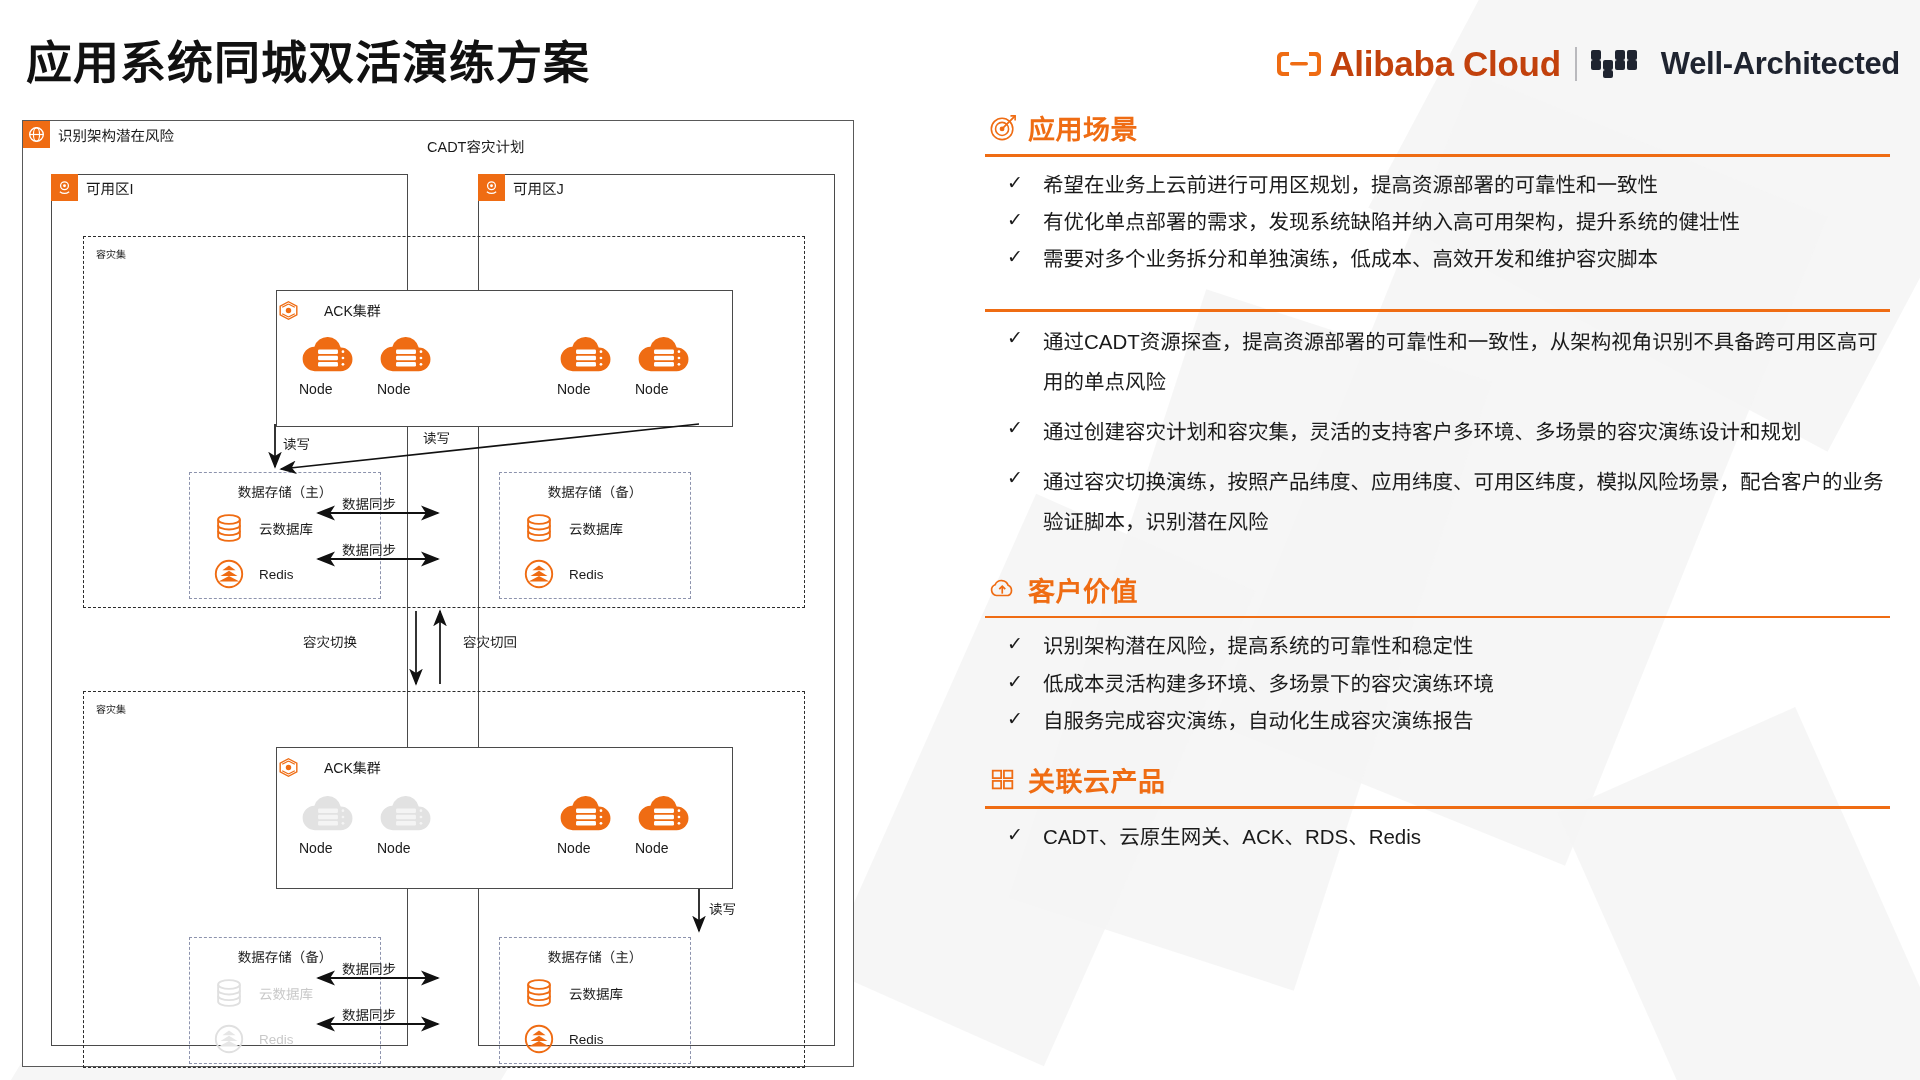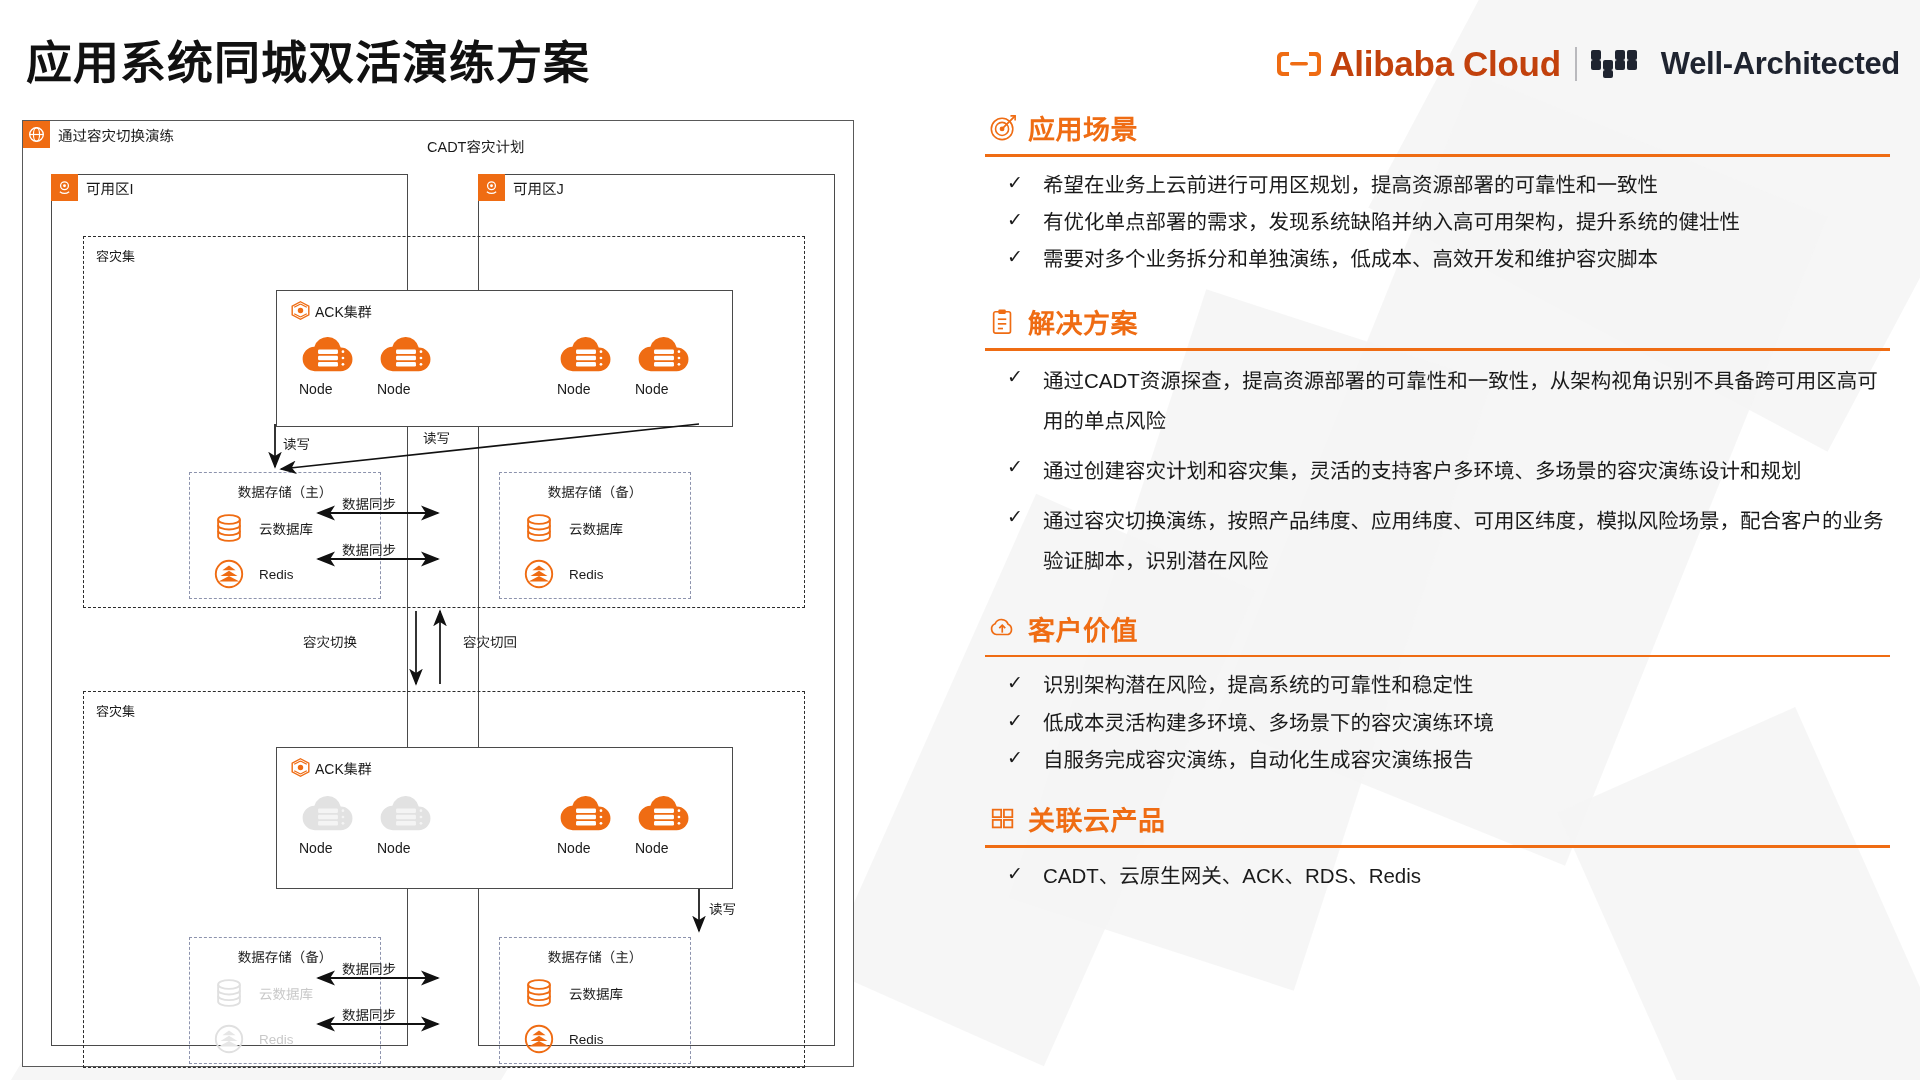--- a/index.html
+++ b/index.html
@@ -55,26 +55,26 @@
     position:absolute;left:404px;top:14px;font-size:14.5px;color:#1a1a1a;white-space:nowrap;
   }
 
   .az{position:absolute;border:1.3px solid #4a4a4a;background:transparent;}
   .az-i{left:28px;top:53px;width:355px;height:870px;}
   .az-j{left:455px;top:53px;width:355px;height:870px;}
 
   .drill{position:absolute;border:1.6px dashed #2b2b2b;}
   .drill-top{left:60px;top:115px;width:720px;height:370px;}
   .drill-bottom{left:60px;top:570px;width:720px;height:375px;}
-  .drill-label{position:absolute;font-size:13px;color:#1a1a1a;left:12px;top:9px;}
+  .drill-label{position:absolute;font-size:10px;color:#1a1a1a;left:12px;top:9px;}
 
   .ack{position:absolute;border:1.3px solid #4a4a4a;background:#fff;}
   .ack-top{left:192px;top:53px;width:455px;height:135px;}
   .ack-bottom{left:192px;top:55px;width:455px;height:140px;}
-  .ack-head{position:absolute;left:13px;top:9px;display:flex;align-items:center;gap:4px;}
+  .ack-head{position:absolute;left:1px;top:9px;display:flex;gap:25px;}
   .ack-head span{font-size:14px;color:#1a1a1a;}
 
   .nodes{position:absolute;display:flex;gap:0;}
   .node{width:78px;text-align:left;}
   .node-label{font-size:14px;color:#1a1a1a;margin-top:2px;}
 
   .store{position:absolute;border:1.4px dashed #8d93ad;}
   .store-title{position:absolute;left:0;right:0;top:8px;text-align:center;font-size:13.5px;color:#1a1a1a;}
   .store-row{position:absolute;display:flex;align-items:center;gap:13px;}
   .store-row span{font-size:13.5px;color:#1a1a1a;white-space:nowrap;}
@@ -146,21 +146,21 @@
   <div class="diagram">
 
     <div class="tag" style="left:0px;top:0px;">
       <div class="tag-badge">
         <svg width="17" height="17" viewBox="0 0 20 20">
             <circle cx="10" cy="10" r="8" fill="none" stroke="#fff" stroke-width="1.6"></circle>
             <ellipse cx="10" cy="10" rx="3.6" ry="8" fill="none" stroke="#fff" stroke-width="1.4"></ellipse>
             <line x1="2" y1="10" x2="18" y2="10" stroke="#fff" stroke-width="1.4"></line>
           </svg>
       </div>
-      <div class="tag-label">通过容灾切换演练</div>
+      <div class="tag-label">识别架构潜在风险</div>
     </div>
 
     <div class="plan-label">CADT容灾计划</div>
 
     <div class="az az-i">
       <div class="tag" style="left:-1px;top:-1px;">
         <div class="tag-badge">
           <svg width="17" height="17" viewBox="0 0 20 20">
               <circle cx="10" cy="8" r="4.6" fill="none" stroke="#fff" stroke-width="1.5"></circle>
               <circle cx="10" cy="8" r="1.7" fill="#fff"></circle>
@@ -475,30 +475,20 @@
         <li>
             <span class="tick">✓</span>
             <span>需要对多个业务拆分和单独演练，低成本、高效开发和维护容灾脚本</span>
           </li>
       </ul>
     </div>
 
     <div class="sec-gap-1"></div>
 
     <div class="sec">
-      <div class="sec-head">
-        <svg width="28" height="28" viewBox="0 0 30 30">
-          <rect x="5" y="4" width="18" height="23" rx="2" fill="none" stroke="#ef6c13" stroke-width="1.8"></rect>
-          <rect x="10" y="1.5" width="8" height="5" rx="1.4" fill="#ef6c13"></rect>
-          <line x1="9.5" y1="12" x2="18.5" y2="12" stroke="#ef6c13" stroke-width="1.8"></line>
-          <line x1="9.5" y1="17" x2="18.5" y2="17" stroke="#ef6c13" stroke-width="1.8"></line>
-          <line x1="9.5" y1="22" x2="15" y2="22" stroke="#ef6c13" stroke-width="1.8"></line>
-        </svg>
-        <div class="sec-title">解决方案</div>
-      </div>
       <div class="sec-rule"></div>
       <ul class="bullets loose">
         <li>
             <span class="tick">✓</span>
             <span>通过CADT资源探查，提高资源部署的可靠性和一致性，从架构视角识别不具备跨可用区高可用的单点风险</span>
           </li>
         <li>
             <span class="tick">✓</span>
             <span>通过创建容灾计划和容灾集，灵活的支持客户多环境、多场景的容灾演练设计和规划</span>
           </li>

